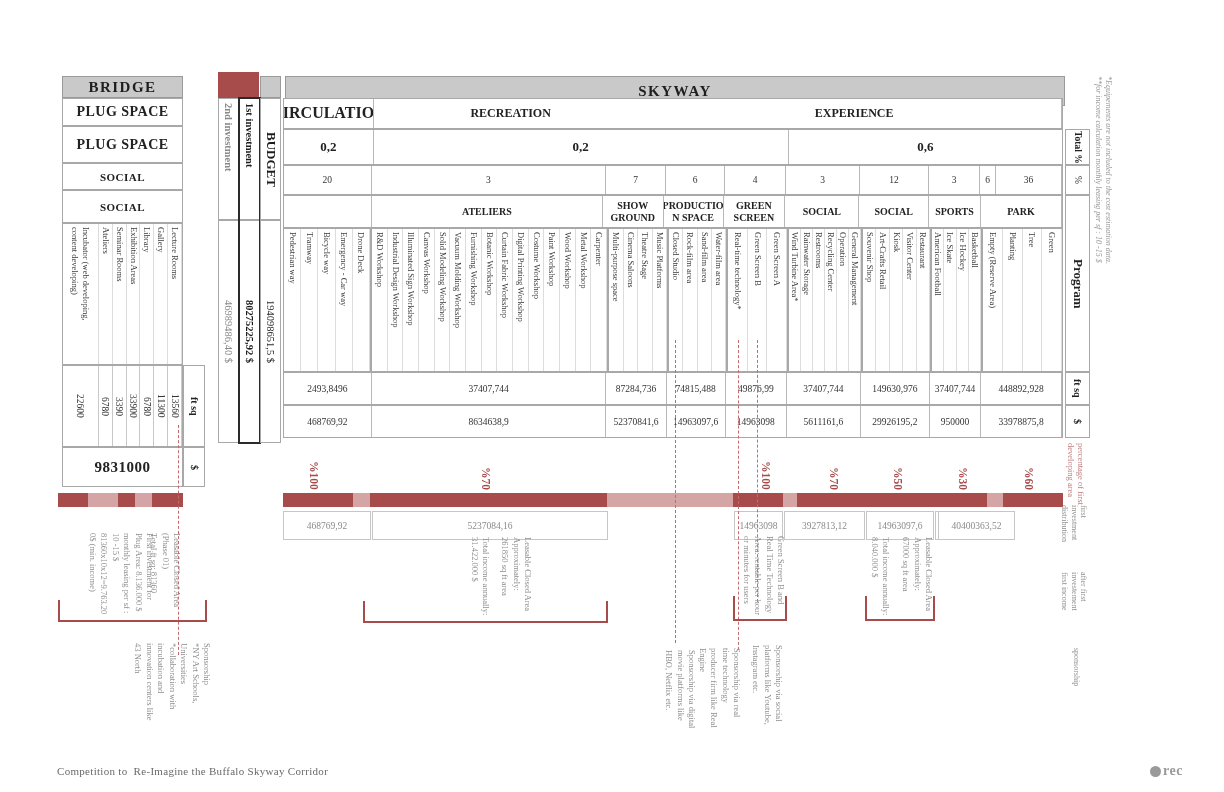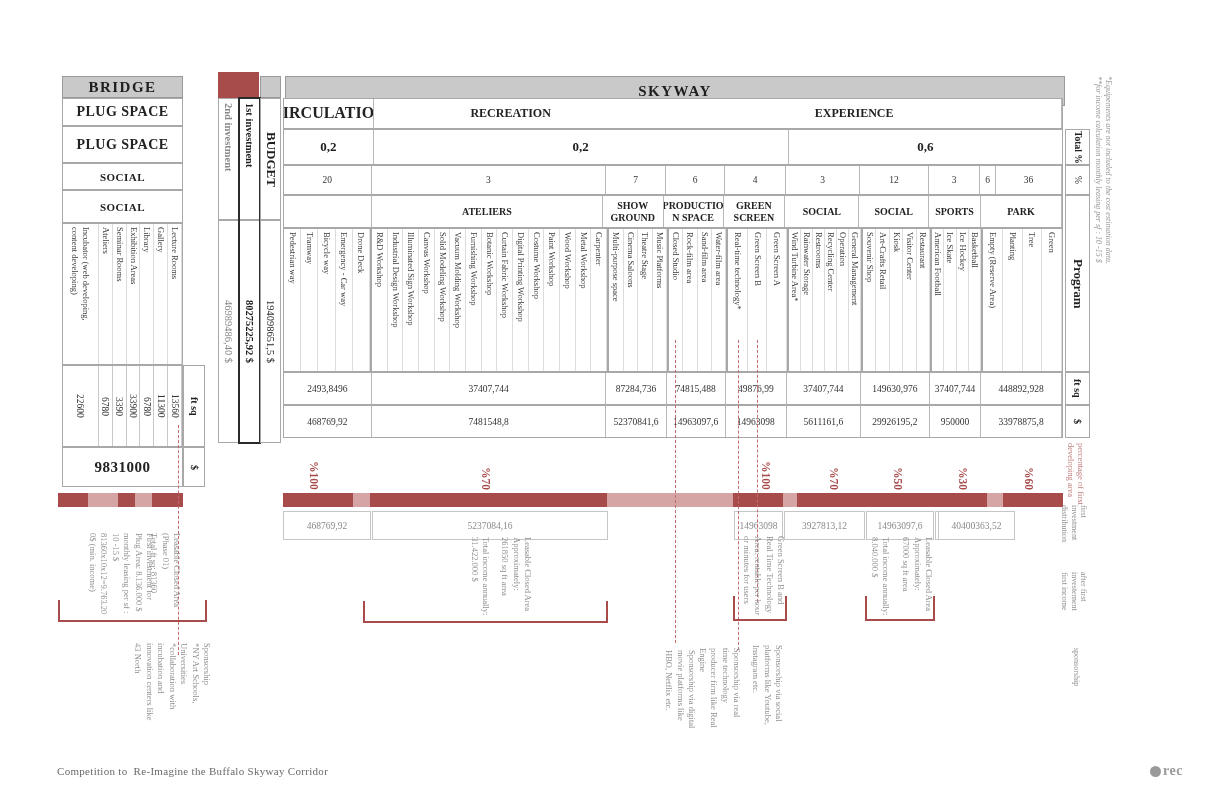--- a/index.html
+++ b/index.html
@@ -462,21 +462,21 @@
       <div class="fcell" style="flex: 81 0 0px;">
         <span>448892,928</span>
       </div>
     </div>
   <div class="row" style="left:283px;top:405px;width:780px;height:33px">
 
   <div class="fcell" style="flex: 88 0 0px;">
         <span>468769,92</span>
       </div>
       <div class="fcell" style="flex: 237 0 0px;">
-        <span>7481548,8</span>
+        <span>8634638,9</span>
       </div>
       <div class="fcell" style="flex: 60 0 0px;">
         <span>52370841,6</span>
       </div>
       <div class="fcell" style="flex: 59 0 0px;">
         <span>14963097,6</span>
       </div>
       <div class="fcell" style="flex: 61 0 0px;">
         <span>14963098</span>
       </div>

